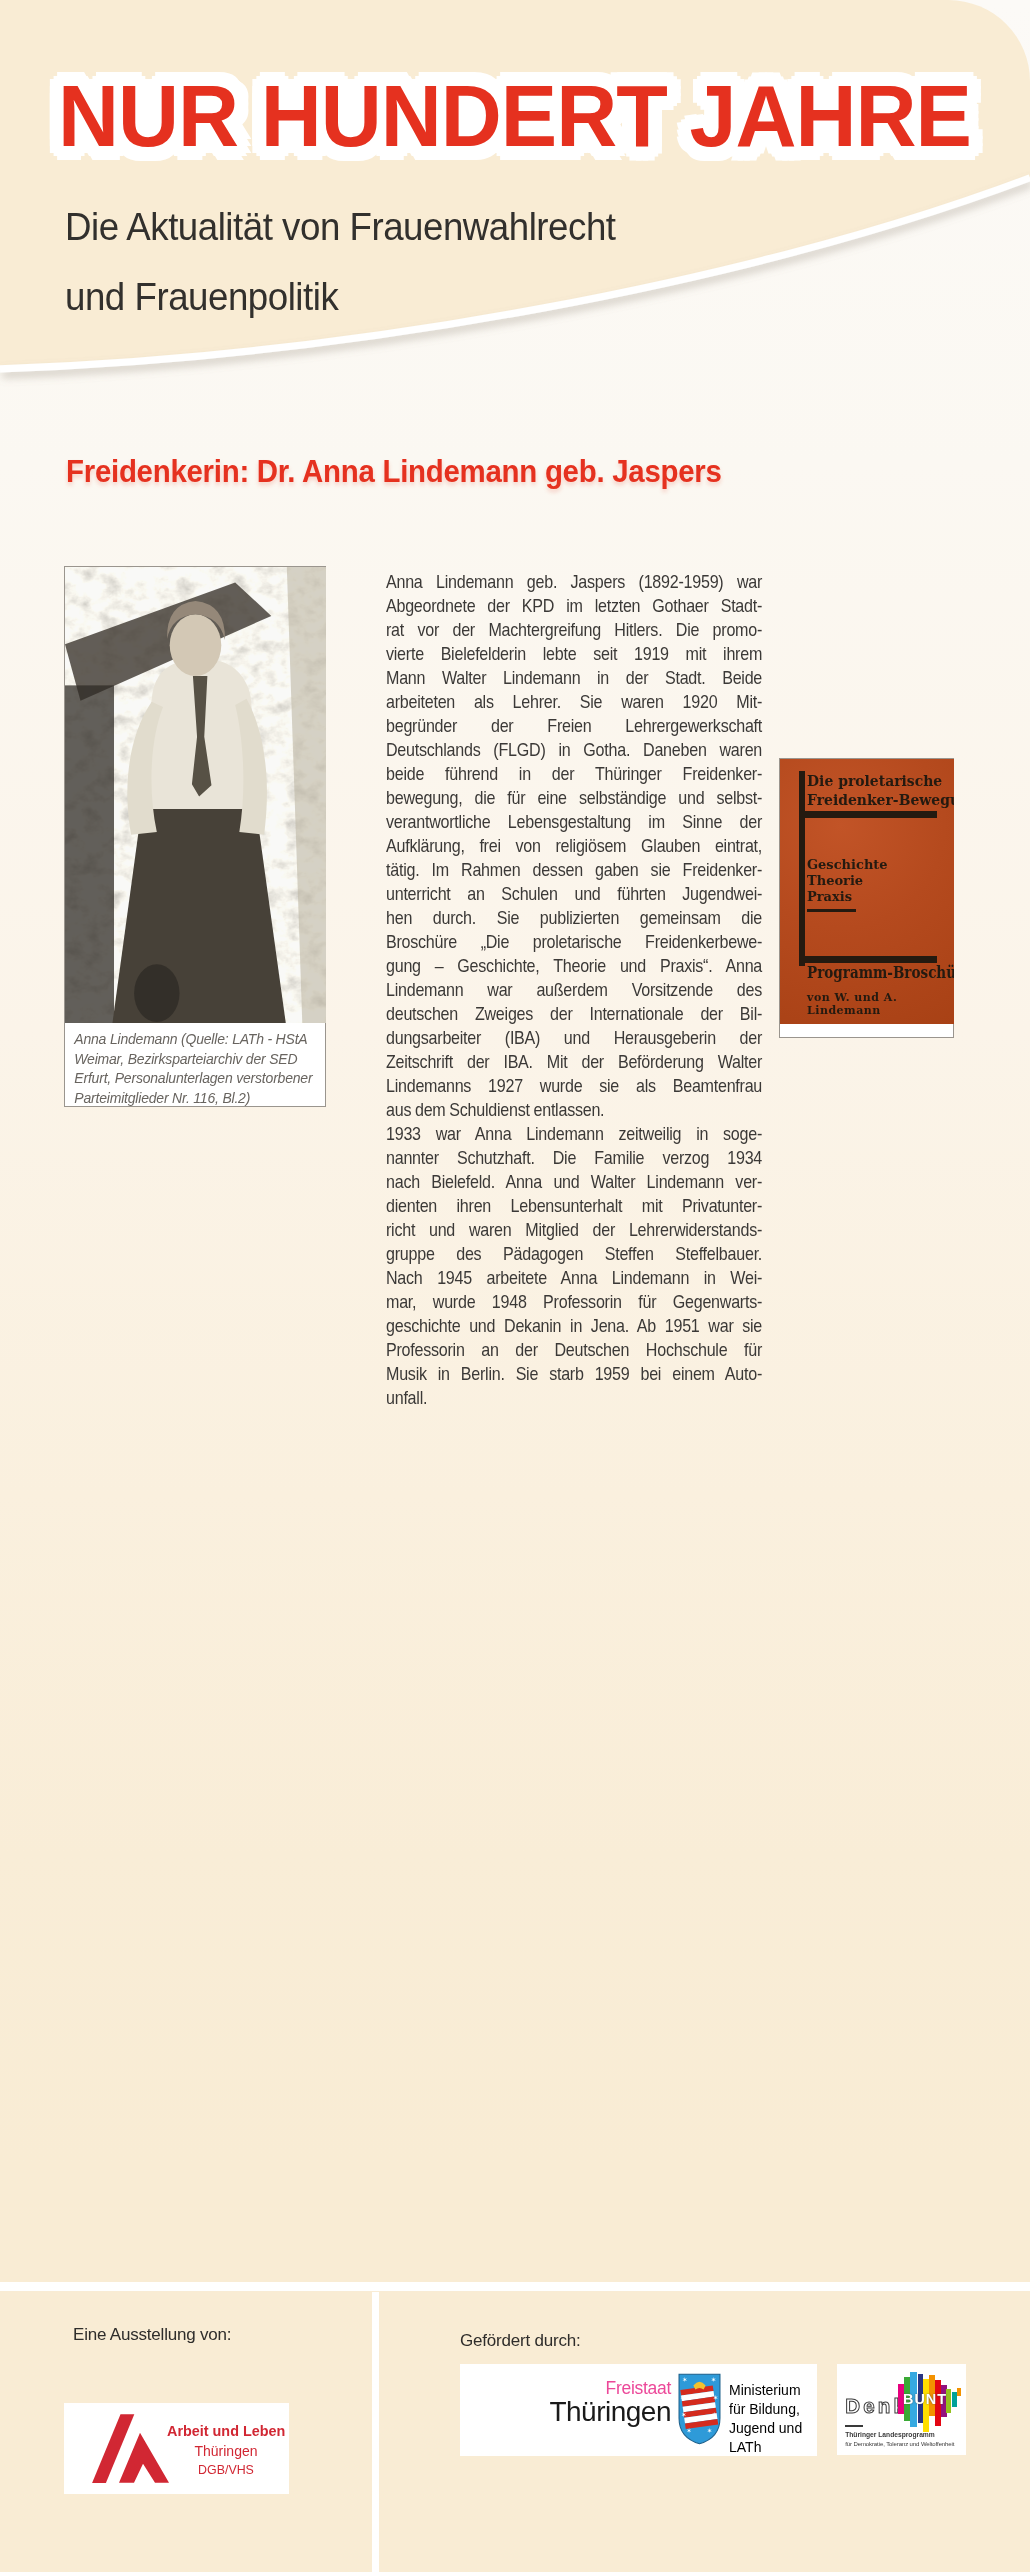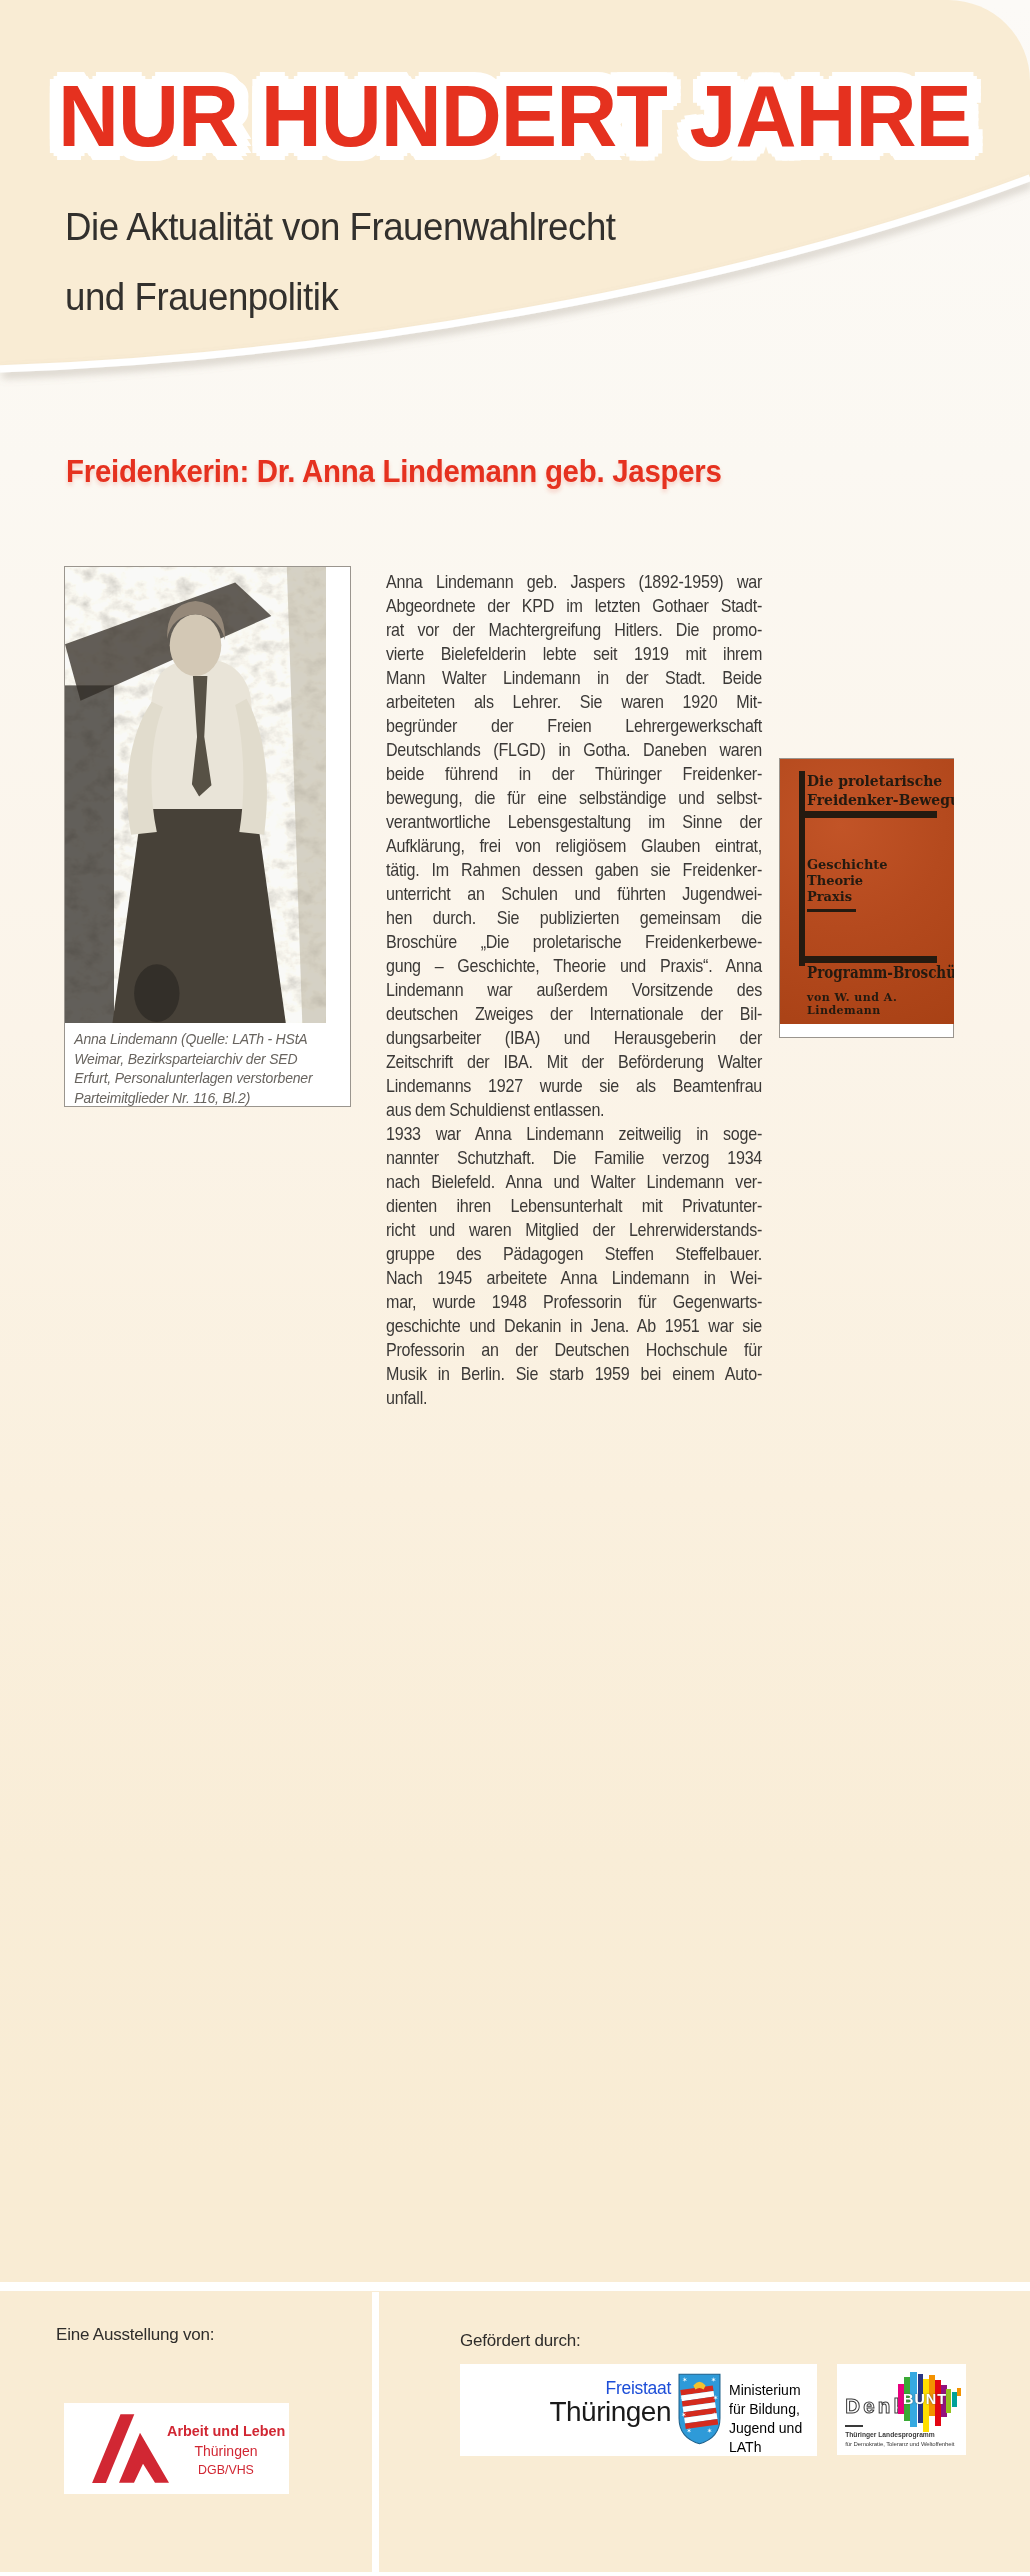--- a/index.html
+++ b/index.html
@@ -39,21 +39,21 @@
   #body-text{
     position:absolute; left:386px; top:570px; width:444px;
     transform:scaleX(0.847); transform-origin:left top;
     font-size:19px; line-height:24px; color:#3b3937;
     letter-spacing:-0.3px; word-spacing:-0.5px;
   }
   .jline{text-align:justify; text-align-last:justify; height:24px; overflow:visible;}
   .jline.line-last{text-align-last:left;}
   
   .figure-box{position:absolute; background:#ffffff; border:0.5px solid #9a958e; box-sizing:border-box;}
-  #photo-figure{left:64px; top:566px; width:287px; height:541px;}
+  #photo-figure{left:64px; top:566px; width:262px; height:541px;}
   #photo-figure svg{display:block;}
   .caption{
     font-style:italic; color:#68645f; font-size:14px; line-height:19.6px;
     letter-spacing:-0.2px; padding:7.2px 6.2px 0 9.3px;
   }
   #brochure-figure{left:779px; top:758px; width:175px; height:280px;}
   
   #cover{
     position:relative; width:174px; height:265px;
     background:radial-gradient(circle at 35% 25%, #c25427 0%, #b54a1e 45%, #a84115 100%);
@@ -77,21 +77,21 @@
   #al-slash{position:absolute; left:0; top:0; width:46px; height:69px; background:#d12733;
             clip-path:polygon(62% 0, 92% 0, 30% 100%, 0 100%);}
   #al-a{position:absolute; left:27px; top:18.5px; width:50px; height:50px; background:#d12733;
         clip-path:polygon(42% 0, 100% 100%, 72% 100%, 48% 62%, 30% 100%, 0 100%);}
   #al-text{position:absolute; left:103px; top:19.6px; width:118px; text-align:center; color:#d12733;}
   #al-line1{font-size:14.4px; font-weight:bold; white-space:nowrap;}
   #al-line2{font-size:14px; margin-top:4.1px;}
   #al-line3{font-size:12.4px; margin-top:4.1px;}
   
   #th-box{left:460px; top:2364px; width:357px; height:92px;}
-  #th-freistaat{position:absolute; left:82px; top:14.4px; width:129px; text-align:right; font-size:17.5px; color:#1d4ed8; letter-spacing:-0.3px;}
+  #th-freistaat{position:absolute; left:82px; top:14.4px; width:129px; text-align:right; font-size:17.5px; color:#ec4899; letter-spacing:-0.3px;}
   #th-name{position:absolute; left:31px; top:32px; width:180px; text-align:right; font-size:28px; color:#1a1a1a; letter-spacing:-0.5px;}
   #th-shield{position:absolute; left:218px; top:9.3px;}
   #th-ministry{position:absolute; left:269px; top:16.5px; font-size:14px; line-height:19px; color:#000000;}
   
   #db-box{left:837px; top:2364px; width:129px; height:91px;}
   #db-denk{position:absolute; left:8.2px; top:30px; font-size:20.6px; letter-spacing:3.1px; color:transparent;
            -webkit-text-stroke:1px #3a3a3a; font-weight:bold;}
   #db-bars{position:absolute; left:61px; top:6.2px; width:62px; height:63px;}
   #db-bars div{position:absolute;}
   #db-bunt{position:absolute; left:66px; top:27px; font-size:14.4px; font-weight:bold; color:#ffffff;
@@ -218,21 +218,21 @@
       <div class="cov-bar" style="left:18.5px; top:197px; width:138px; height:6.7px;"></div>
       <div id="cov-program">Programm-Broschüre</div>
       <div id="cov-authors">von W. und A. Lindemann</div>
     </div>
   </div>
 
   <div id="footer-band"></div>
   <div id="footer-sep"></div>
   <div id="bottom-strip"></div>
 
-  <div class="footer-label" style="left:56px;">Eine Ausstellung von:</div>
+  <div class="footer-label" style="left:73px;">Eine Ausstellung von:</div>
   <div class="footer-label" style="left:460px;margin-top:6px;">Gefördert durch:</div>
 
   <div class="logo-box" id="al-box">
     <div id="al-mark">
       <div id="al-slash"></div>
       <div id="al-a"></div>
     </div>
     <div id="al-text">
       <div id="al-line1">Arbeit und Leben</div>
       <div id="al-line2">Thüringen</div>

